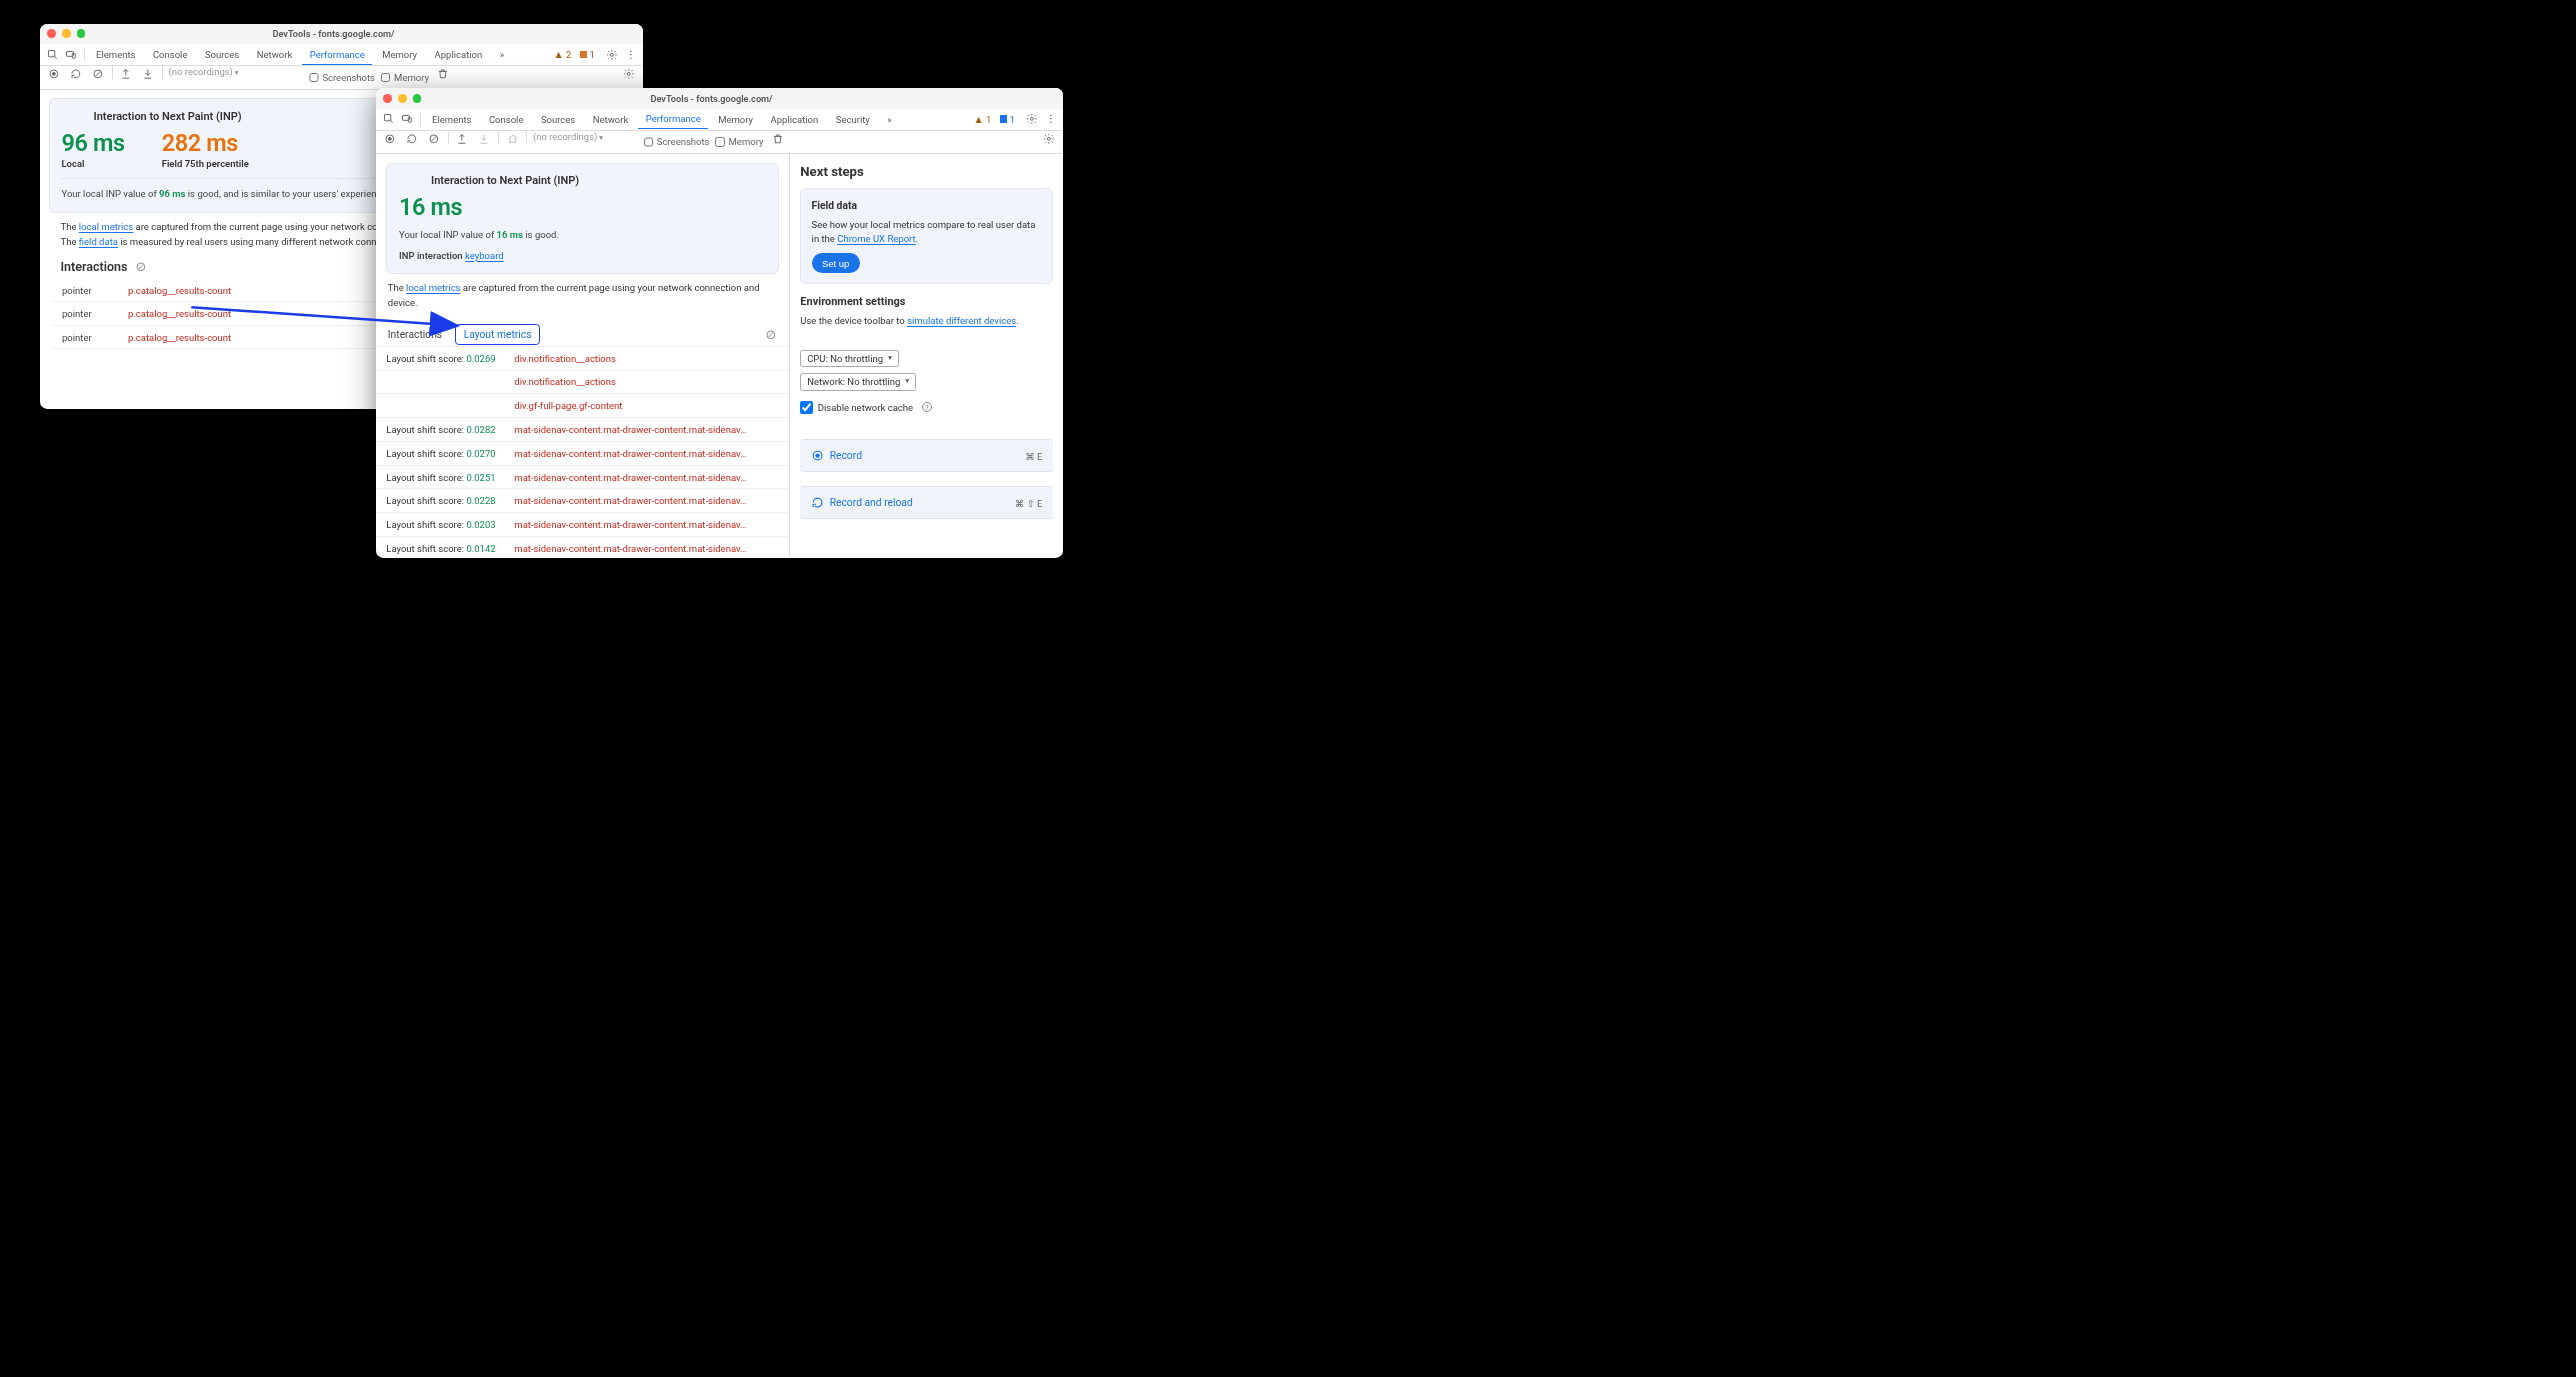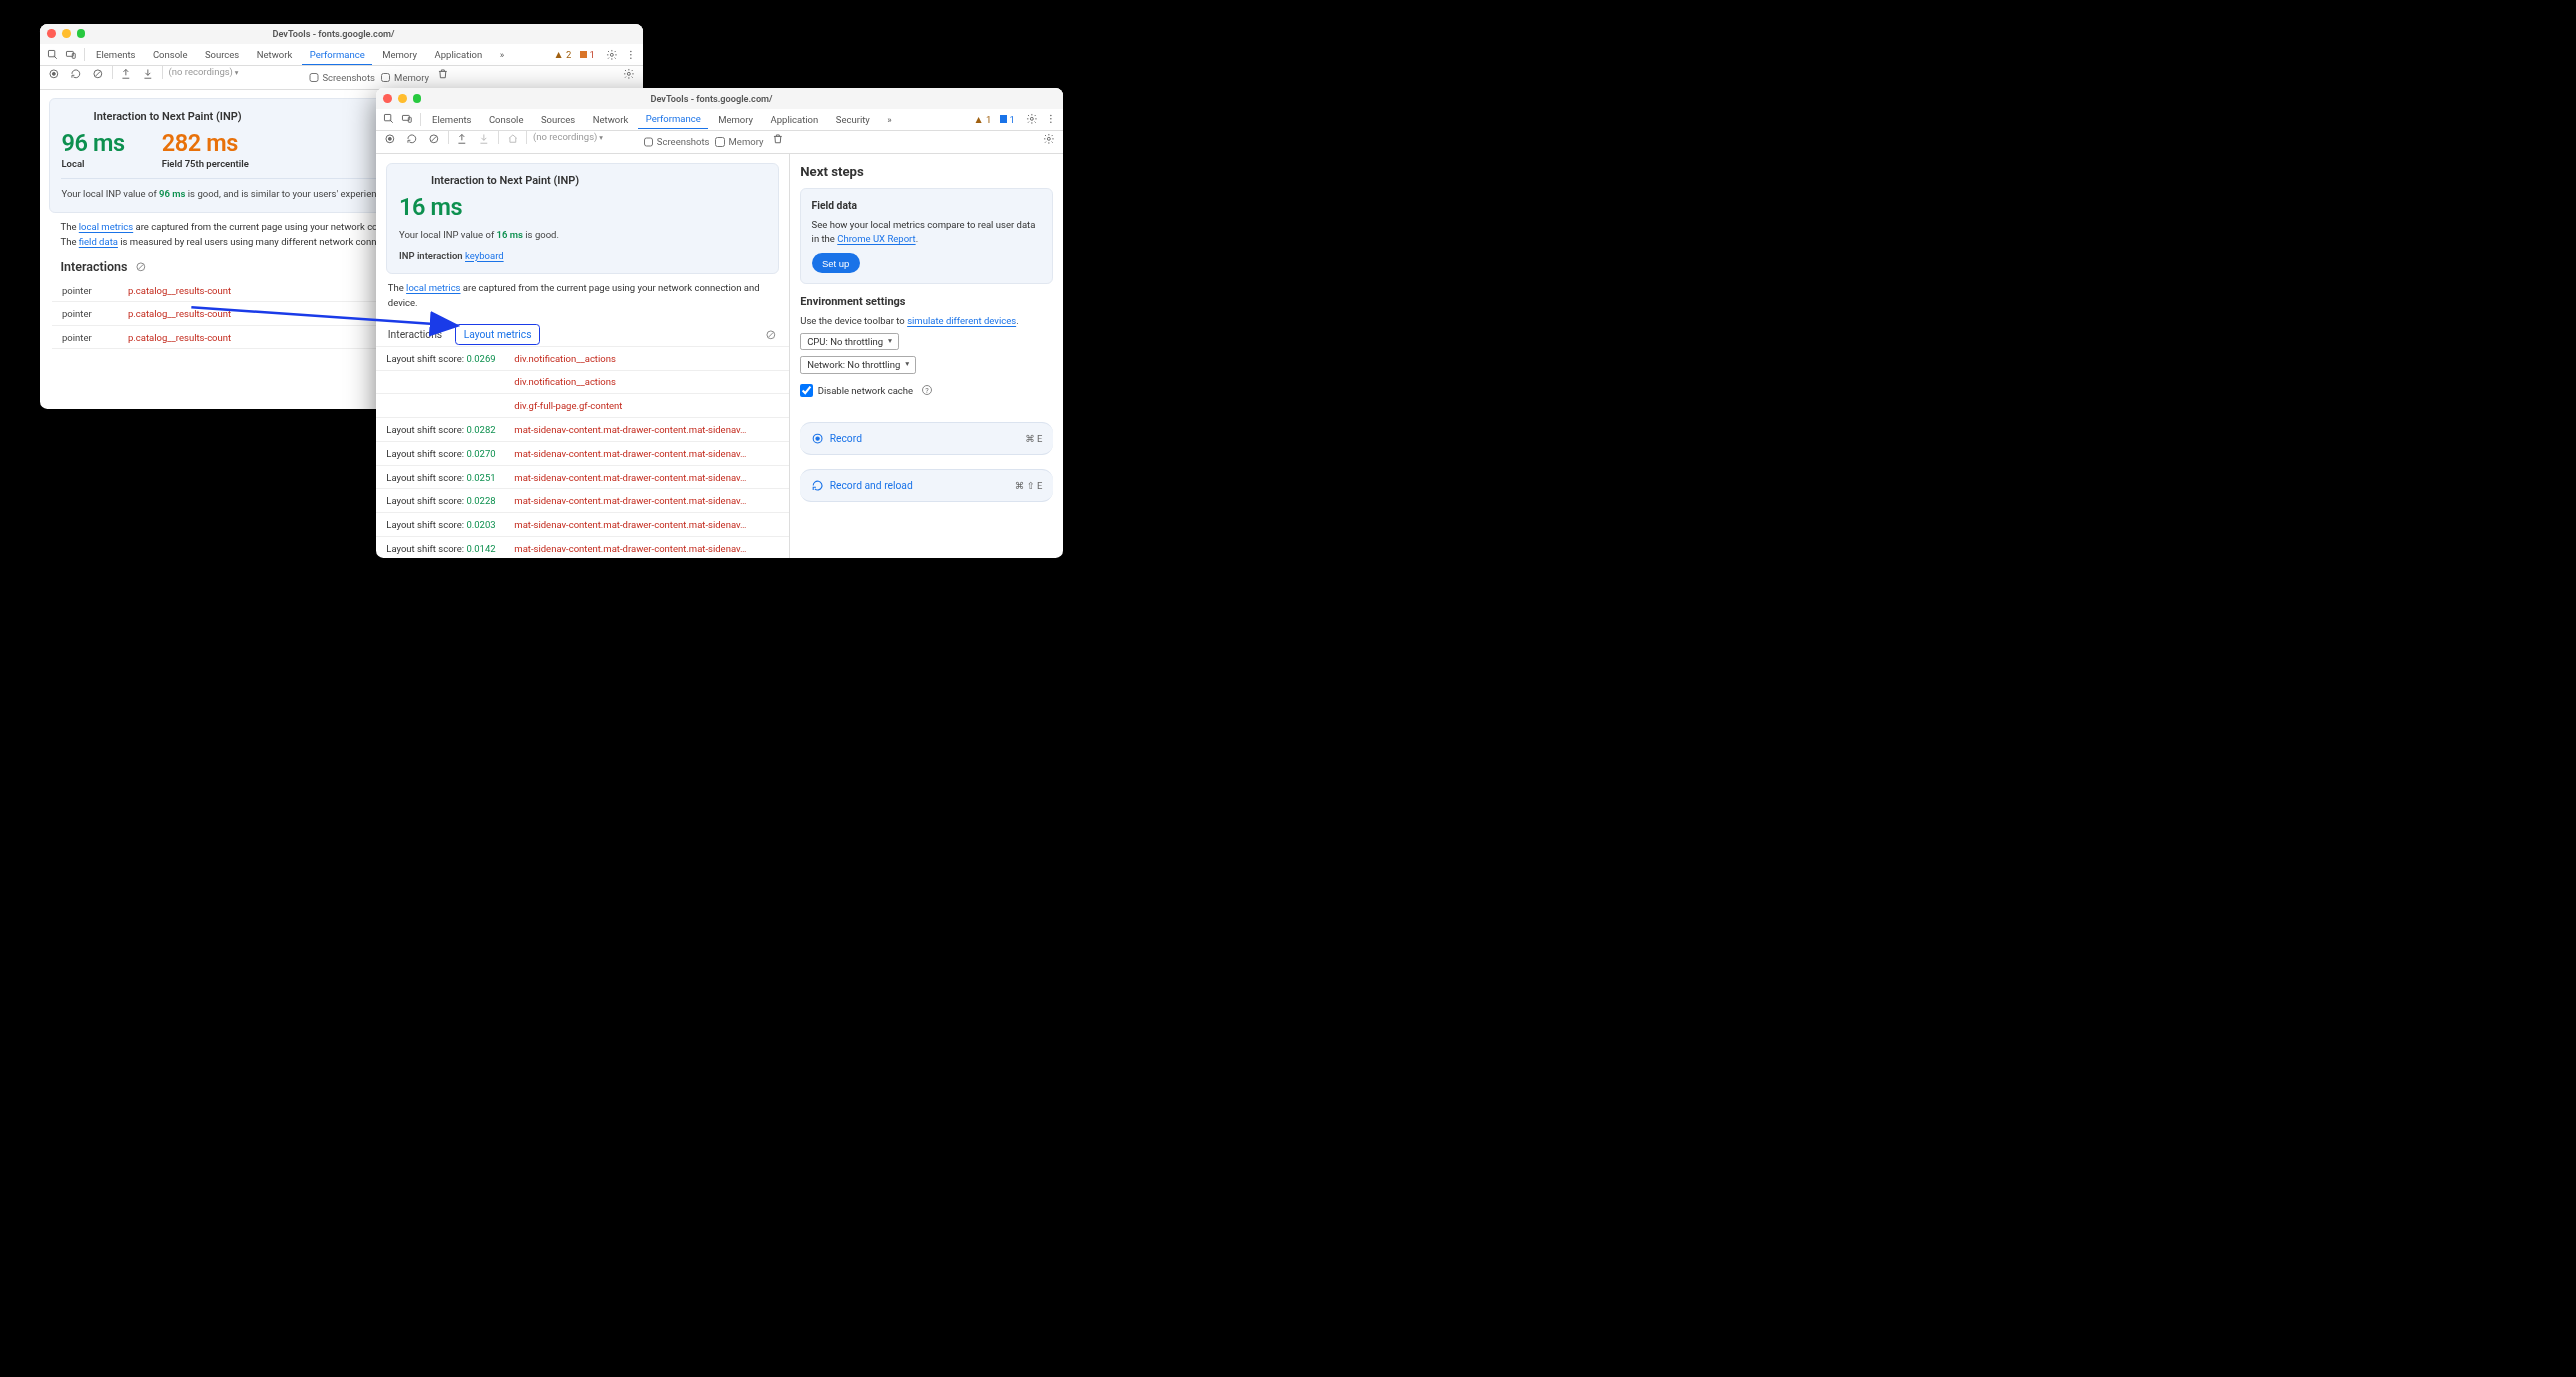--- a/index.html
+++ b/index.html
@@ -94,30 +94,30 @@
   
   .w2-body { display: flex; height: calc(100% - 20.6px - 22px - 23.5px); }
   .w2-main { width: 414px; border-right: 0.7px solid #ddd; overflow: hidden; }
   .w2-side { flex: 1; padding: 10.3px; overflow: auto; }
   .ns-title { font-size: 13.2px; font-weight: 700; margin-bottom: 8.8px; }
   .ns-card { background: #f1f5fb; border: 0.7px solid #e1e7f0; border-radius: 5.9px; padding: 10.3px; margin-bottom: 10.3px; }
   .ns-card h4 { font-size: 10.3px; font-weight: 700; margin-bottom: 5.1px; }
   .ns-card p { font-size: 9.5px; line-height: 1.5; color: #333; }
   .btn-blue { display: inline-block; margin-top: 7.3px; background: #1a73e8; color: #fff; border: none; border-radius: 11.7px; padding: 4.4px 10.3px; font-size: 9.5px; cursor: pointer; }
   .env-sec h4 { font-size: 11px; font-weight: 700; margin: 4.4px 0 5.9px; }
-  .env-sec p { font-size: 9.5px; line-height: 1.5; margin-bottom: 5px; }
+  .env-sec p { font-size: 9.5px; line-height: 1.5; margin-bottom: 22px; }
   .sel { display: inline-block; border: 0.7px solid #aaa; border-radius: 2.2px; padding: 2.2px 14.7px 2.2px 5.9px; font-size: 9.5px; position: relative; background: #fff; margin-bottom: 5.9px; }
   .sel::after { content: "▼"; position: absolute; right: 4.4px; top: 2.9px; font-size: 6.6px; color: #555; }
   .env-cb { display: flex; align-items: center; gap: 4.4px; font-size: 9.5px; margin-top: 4.4px; }
   .help-ico { display: inline-flex; width: 10.3px; height: 10.3px; border: 0.7px solid #888; border-radius: 50%; font-size: 7.3px; align-items: center; justify-content: center; color: #666; margin-left: 4.4px; }
   .rec-row {
     margin-top: 25px; border-top: 0.7px solid #dbe3ef;
     border-bottom: 0.7px solid #dbe3ef; background: #f1f5fb;
-    border-radius: 11px; padding: 8.8px 10.3px; display: flex;
-    align-items: center; font-size: 10.3px; gap: 48px;
+    border-radius: 4px; padding: 8.8px 10.3px; display: flex;
+    align-items: flex-end; font-size: 10.3px; gap: 48px;
   }
   .rec-row + .rec-row { margin-top: 14.7px; }
   .rec-row .action { color: #1a73e8; display: flex; align-items: center; gap: 5.9px; flex: 1; cursor: pointer; }
   .rec-row .kbd { color: #666; font-size: 9.5px; }
   .rec-ico { width: 13.2px; height: 13.2px; }
 
   .tabrow2 {
     display: flex; align-items: center; padding: 4.4px 10.3px 0; gap: 11.7px;
     border-bottom: 0.7px solid #eee;
   }

